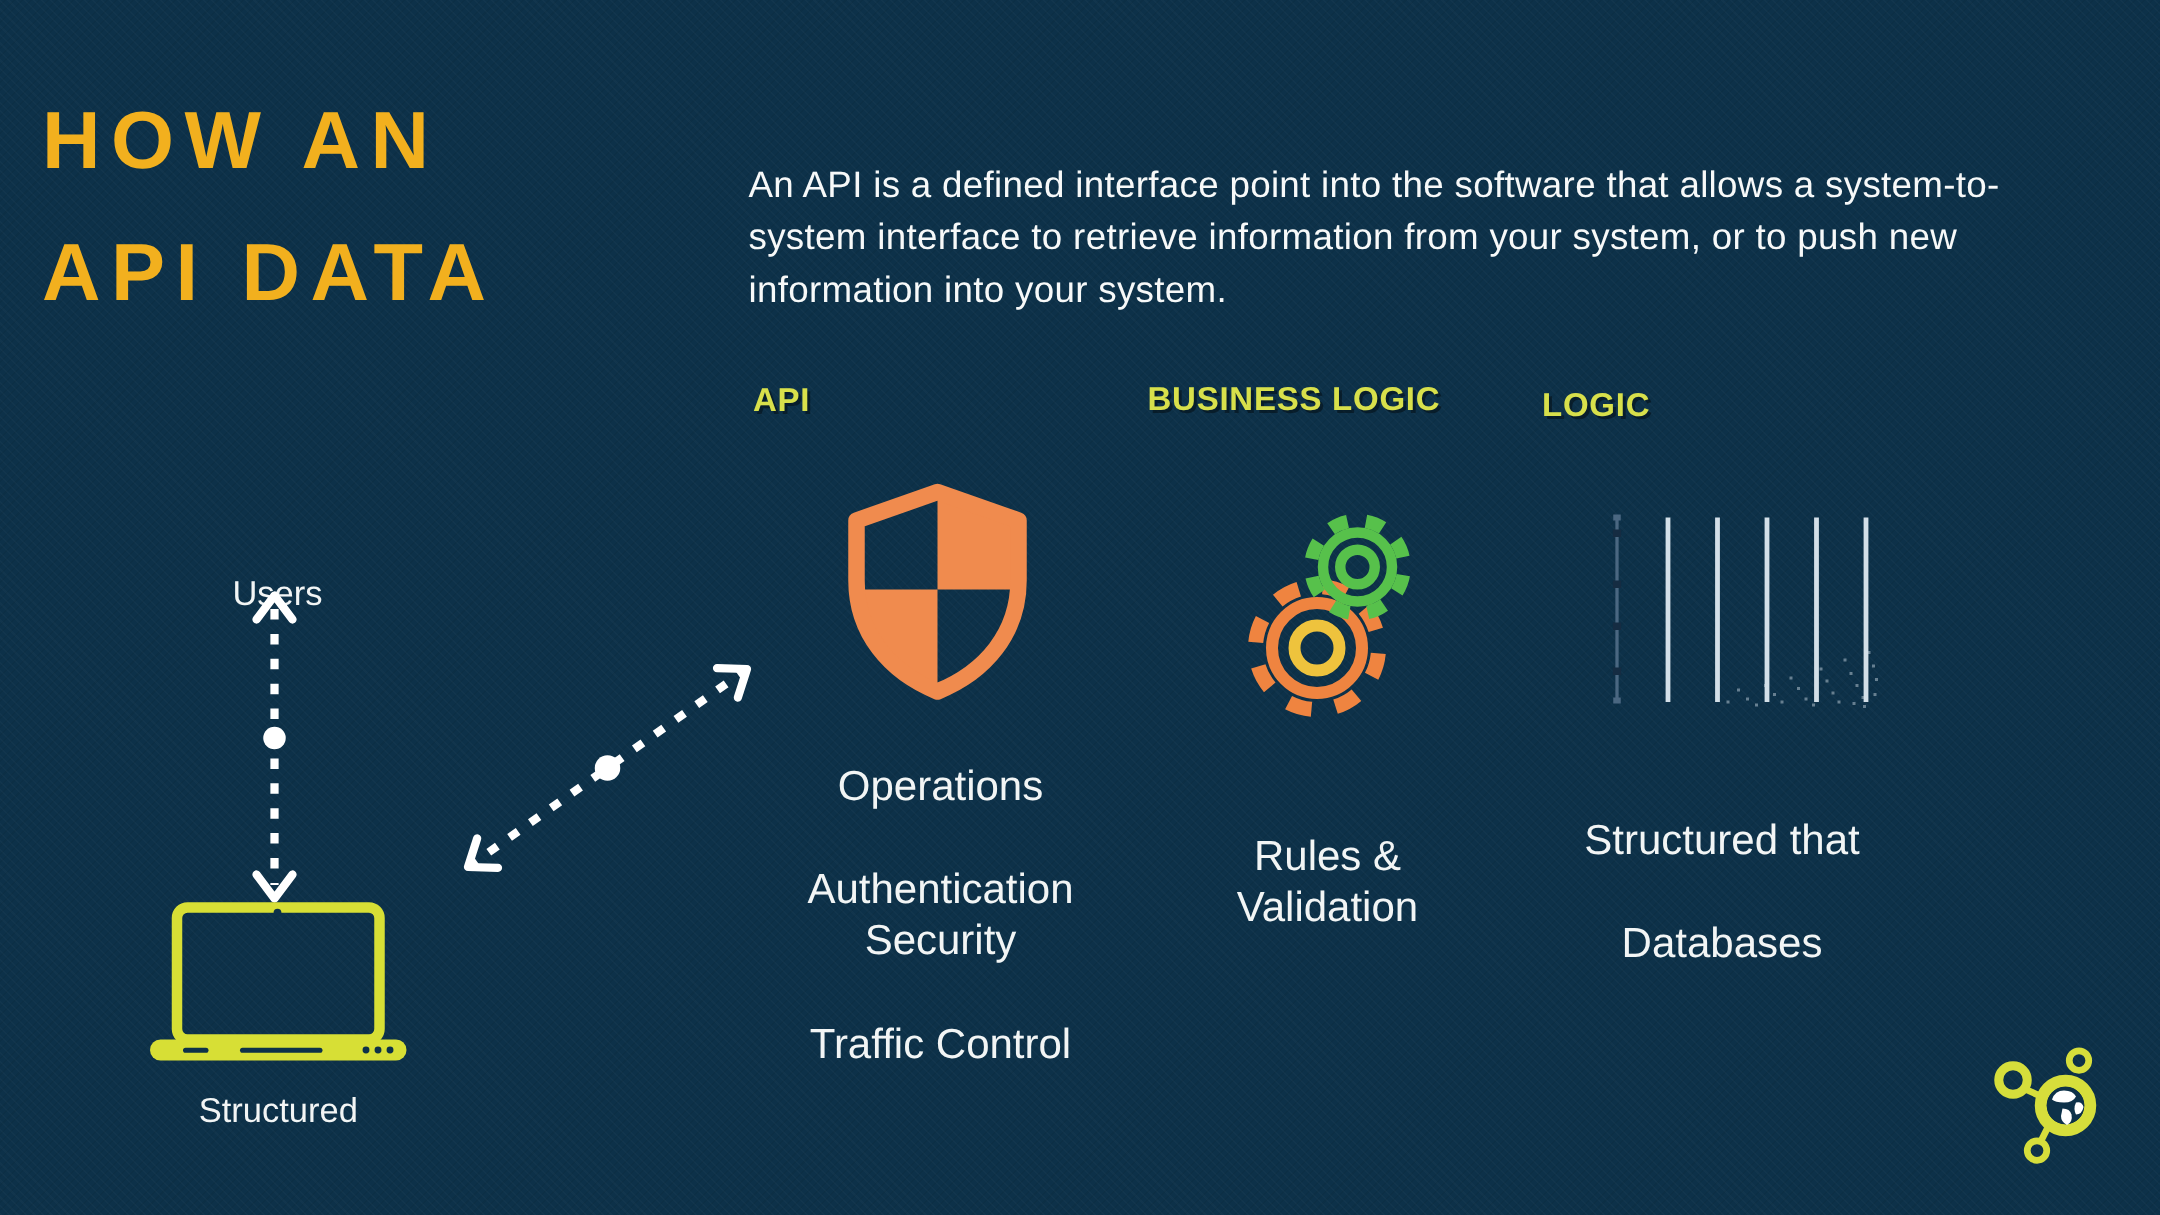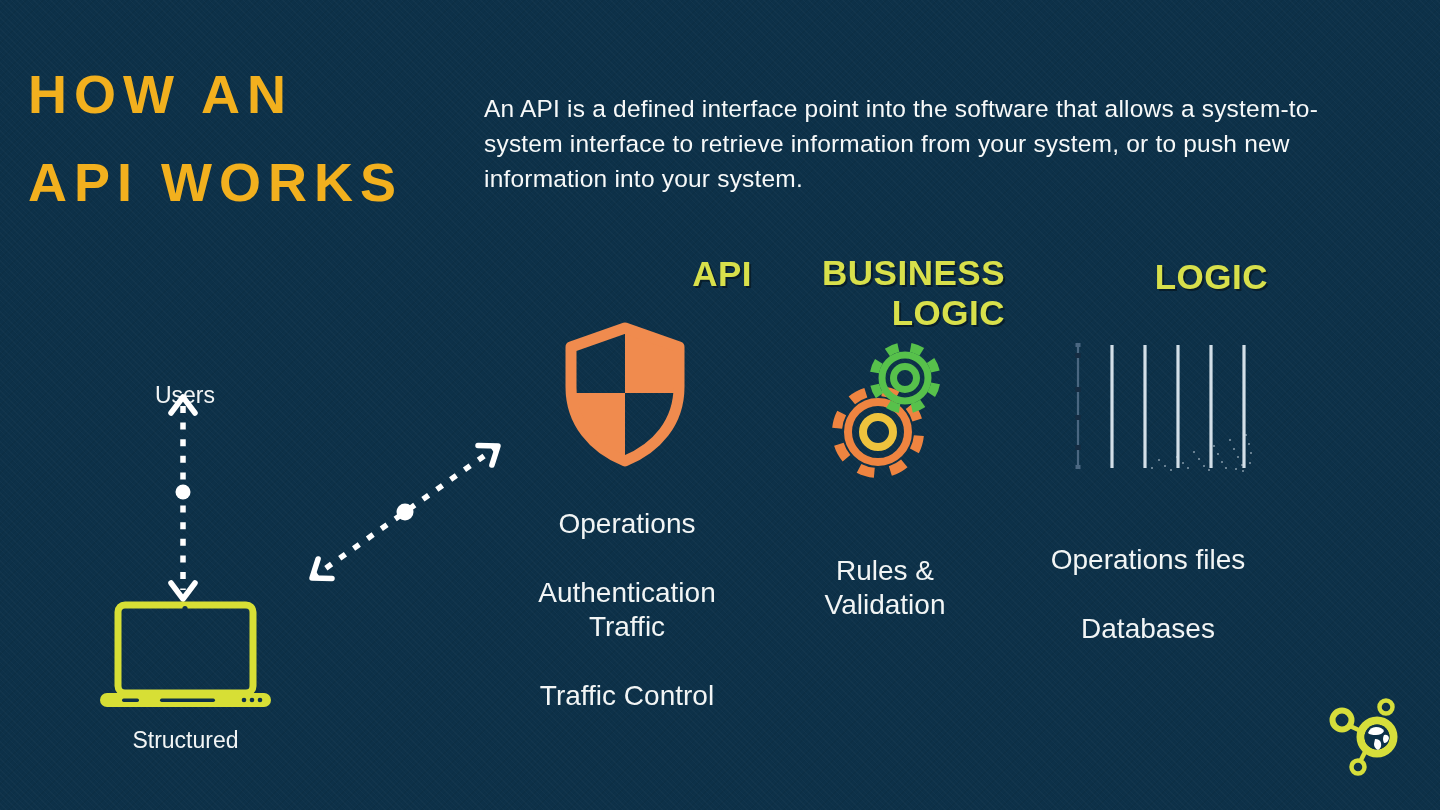--- a/index.html
+++ b/index.html
@@ -36,29 +36,29 @@
     line-height: 88px;
     white-space: nowrap;
   }
   .description {
     left: 483px; top: 90px;
     width: 862px;
     color: #f7f9f9;
     font-size: 24.5px;
     line-height: 35px;
     letter-spacing: 0.2px;
-    margin: 1px;
+    margin: 16px;
   }
 
   .col-header {
     color: #d8e04b;
-    font-size: 35px;
+    font-size: 22px;
     font-weight: 600;
     letter-spacing: 0.5px;
-    text-align: right;
+    text-align: left;
     text-shadow: 2px 2px 0 rgba(0,0,0,0.4);
   }
   .hdr-api  { left: 502px;  top: 254px; width: 250px; }
   .hdr-bl   { left: 765px;  top: 253px; width: 240px; }
   .hdr-data { left: 1028px; top: 257px; width: 240px; }
 
   .col-item {
     color: #f2f5f5;
     font-size: 28px;
     line-height: 34px;
@@ -88,21 +88,21 @@
   .svg-data    { left: 1066px; top: 338px; }
   .svg-logo    { left: 1320px; top: 690px; }
 </style>
 </head>
 <body>
 
 <div class="canvas">
 
   <div class="abs title">
     <div>HOW AN</div>
-    <div>API WORKS</div>
+    <div>API DATA</div>
   </div>
 
   <p class="abs description">An API is a defined interface point into the software that allows a system-to-system interface to retrieve information from your system, or to push new information into your system.</p>
 
   <div class="abs flow-label lbl-users">Users</div>
 
   <svg class="abs svg-varrow" width="44" height="216" viewBox="0 0 44 216">
     <line x1="22" y1="16" x2="22" y2="200" stroke="#ffffff" stroke-width="5.5" stroke-dasharray="7 9.6"></line>
     <g transform="translate(22,7) rotate(-90)">
       <polyline points="-16,-12 0,0 -16,12" fill="none" stroke="#ffffff" stroke-width="5.5" stroke-linecap="round" stroke-linejoin="round"></polyline>
@@ -202,24 +202,24 @@
       <rect x="179" y="96" width="2" height="2"></rect>
         <rect x="182" y="105" width="2" height="2"></rect>
       <rect x="184" y="114" width="2" height="2"></rect>
         <rect x="169" y="130" width="2" height="2"></rect>
       <rect x="176" y="132" width="2" height="2"></rect>
         <rect x="183" y="124" width="2" height="2"></rect>
     </g>
   </svg>
 
   <div class="abs col-item it-ops">Operations</div>
-  <div class="abs col-item it-auth">Authentication Traffic</div>
+  <div class="abs col-item it-auth">Authentication Security</div>
   <div class="abs col-item it-traf">Traffic Control</div>
   <div class="abs col-item it-rules">Rules &amp; Validation</div>
-  <div class="abs col-item it-struct">Operations files</div>
+  <div class="abs col-item it-struct">Structured that</div>
   <div class="abs col-item it-db">Databases</div>
 
   <svg class="abs svg-logo" width="118" height="104" viewBox="0 0 118 104">
     <line x1="30" y1="36" x2="43" y2="42" stroke="#d6de3b" stroke-width="4.5"></line>
     <line x1="46" y1="60" x2="41" y2="70" stroke="#d6de3b" stroke-width="4.5"></line>
     <circle cx="57" cy="47" r="16.5" fill="none" stroke="#d6de3b" stroke-width="8"></circle>
     <circle cx="57" cy="47" r="12.5" fill="#0d3149"></circle>
     <g fill="#ffffff">
       <path d="M48 43 q2 -6 8 -6 q6 0 8 4 q-2 4 -8 4 q-6 0 -8 -2 z"></path>
       <path d="M55 49 q5 0 6 4 q1 5 -3 7 q-4 -2 -4 -6 z"></path>

